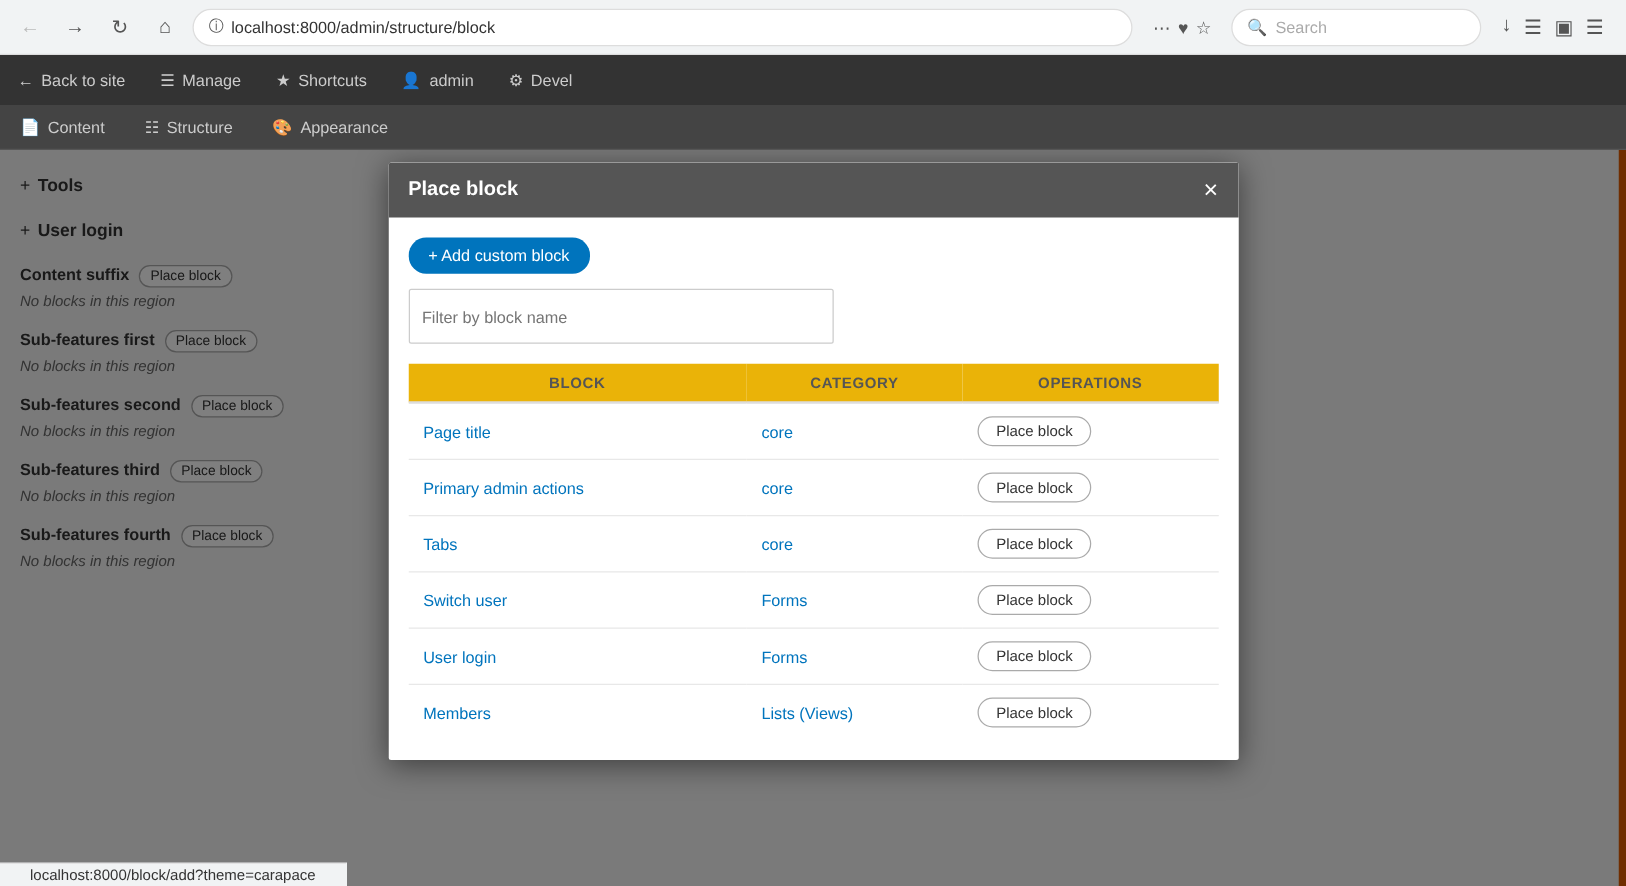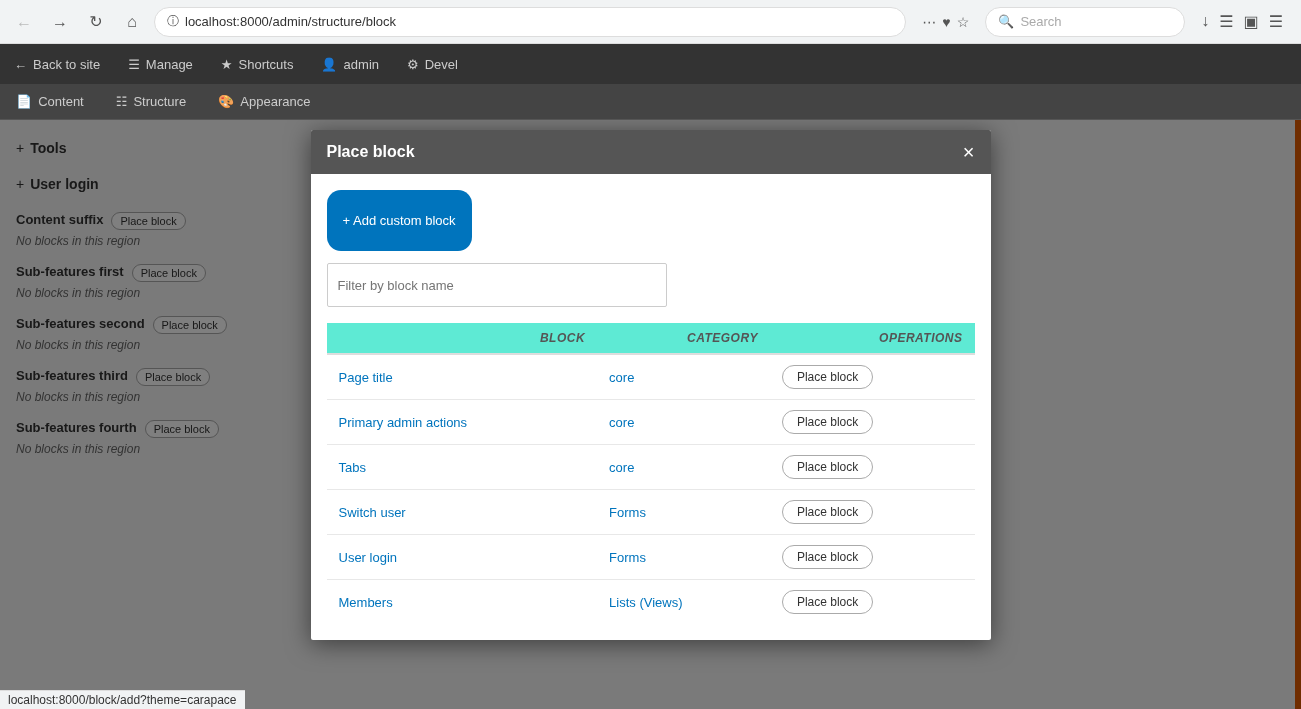--- a/index.html
+++ b/index.html
@@ -197,21 +197,21 @@
       padding: 16px;
       overflow-y: auto;
       flex: 1;
     }
 
     .add-custom-btn {
       background: #0074bd;
       color: white;
       border: none;
       border-radius: 14px;
-      padding: 23px 16px;
+      padding: 7px 16px;
       font-size: 13px;
       cursor: pointer;
       margin-bottom: 12px;
       display: inline-block;
     }
 
     .filter-input {
       width: 100%;
       max-width: 340px;
       height: 44px;
@@ -222,30 +222,29 @@
       color: #999;
       margin-bottom: 16px;
       display: block;
     }
 
     .blocks-table {
       width: 100%;
       border-collapse: collapse;
     }
     .blocks-table th {
-      text-align: right;
+      text-align: center;
       font-size: 12px;
       font-weight: bold;
       color: #555;
       padding: 8px 12px;
-      background: #5eead4;
+      background: #eab308;
       border-bottom: 2px solid #ddd;
       text-transform: uppercase;
       letter-spacing: 0.5px;
-      font-style: italic;
     }
     .blocks-table td {
       padding: 10px 12px;
       border-bottom: 1px solid #e8e8e8;
       font-size: 13px;
       vertical-align: middle;
     }
     .blocks-table tr:last-child td { border-bottom: none; }
     .block-name-link {
       color: #0074bd;
@@ -263,21 +262,21 @@
       color: #333;
       white-space: nowrap;
     }
 
     
     .status-bar {
       position: fixed;
       bottom: 0; left: 0;
       background: #f1f3f4;
       border-top: 1px solid #ddd;
-      padding: 2px 8px;
+      padding: 2px 24px;
       font-size: 12px;
       color: #333;
       z-index: 9999;
     }
   </style>
 </head>
 <body>
 
 <div class="browser-bar">
   <button class="browser-nav-btn disabled">←</button>

